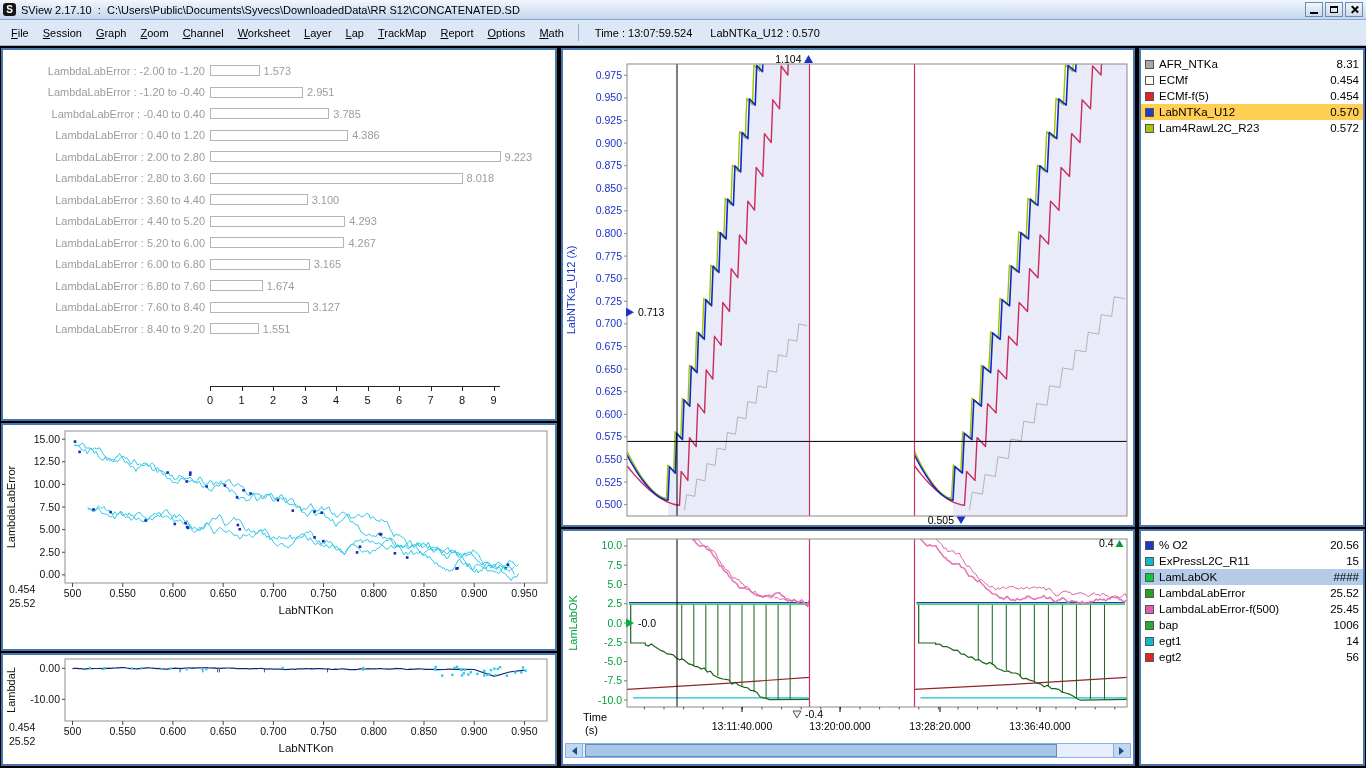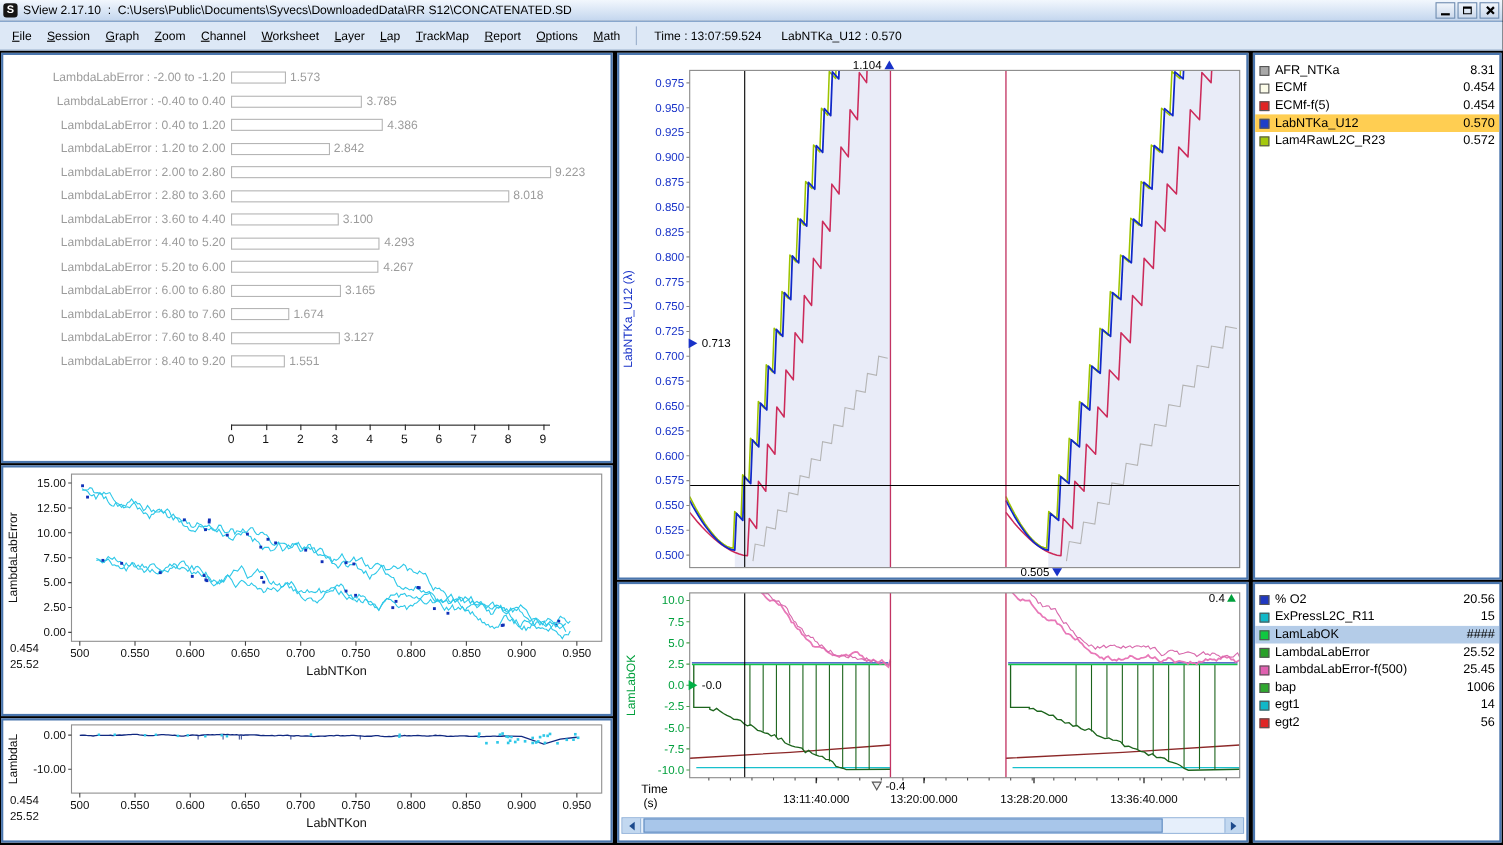--- a/index.html
+++ b/index.html
@@ -104,33 +104,33 @@
 </div>
 
 <div class="panel" id="panel-hist">
   <div id="hist-rows">
       <div class="h-row">
         <div class="h-label">LambdaLabError : -2.00 to -1.20</div>
         <div class="h-bar" style="width: 49.5495px;"></div>
         <span class="h-val">1.573</span>
       </div>
       <div class="h-row">
+        <div class="h-label">LambdaLabError : -1.20 to -0.40</div>
+        <div class="h-bar" style="width: 92.9565px;"></div>
+        <span class="h-val">2.951</span>
+      </div>
+      <div class="h-row">
         <div class="h-label">LambdaLabError : -0.40 to 0.40</div>
         <div class="h-bar" style="width: 119.228px;"></div>
         <span class="h-val">3.785</span>
       </div>
       <div class="h-row">
         <div class="h-label">LambdaLabError : 0.40 to 1.20</div>
         <div class="h-bar" style="width: 138.159px;"></div>
         <span class="h-val">4.386</span>
-      </div>
-      <div class="h-row">
-        <div class="h-label">LambdaLabError : 1.20 to 2.00</div>
-        <div class="h-bar" style="width: 89.523px;"></div>
-        <span class="h-val">2.842</span>
       </div>
       <div class="h-row">
         <div class="h-label">LambdaLabError : 2.00 to 2.80</div>
         <div class="h-bar" style="width: 290.524px;"></div>
         <span class="h-val">9.223</span>
       </div>
       <div class="h-row">
         <div class="h-label">LambdaLabError : 2.80 to 3.60</div>
         <div class="h-bar" style="width: 252.567px;"></div>
         <span class="h-val">8.018</span>

